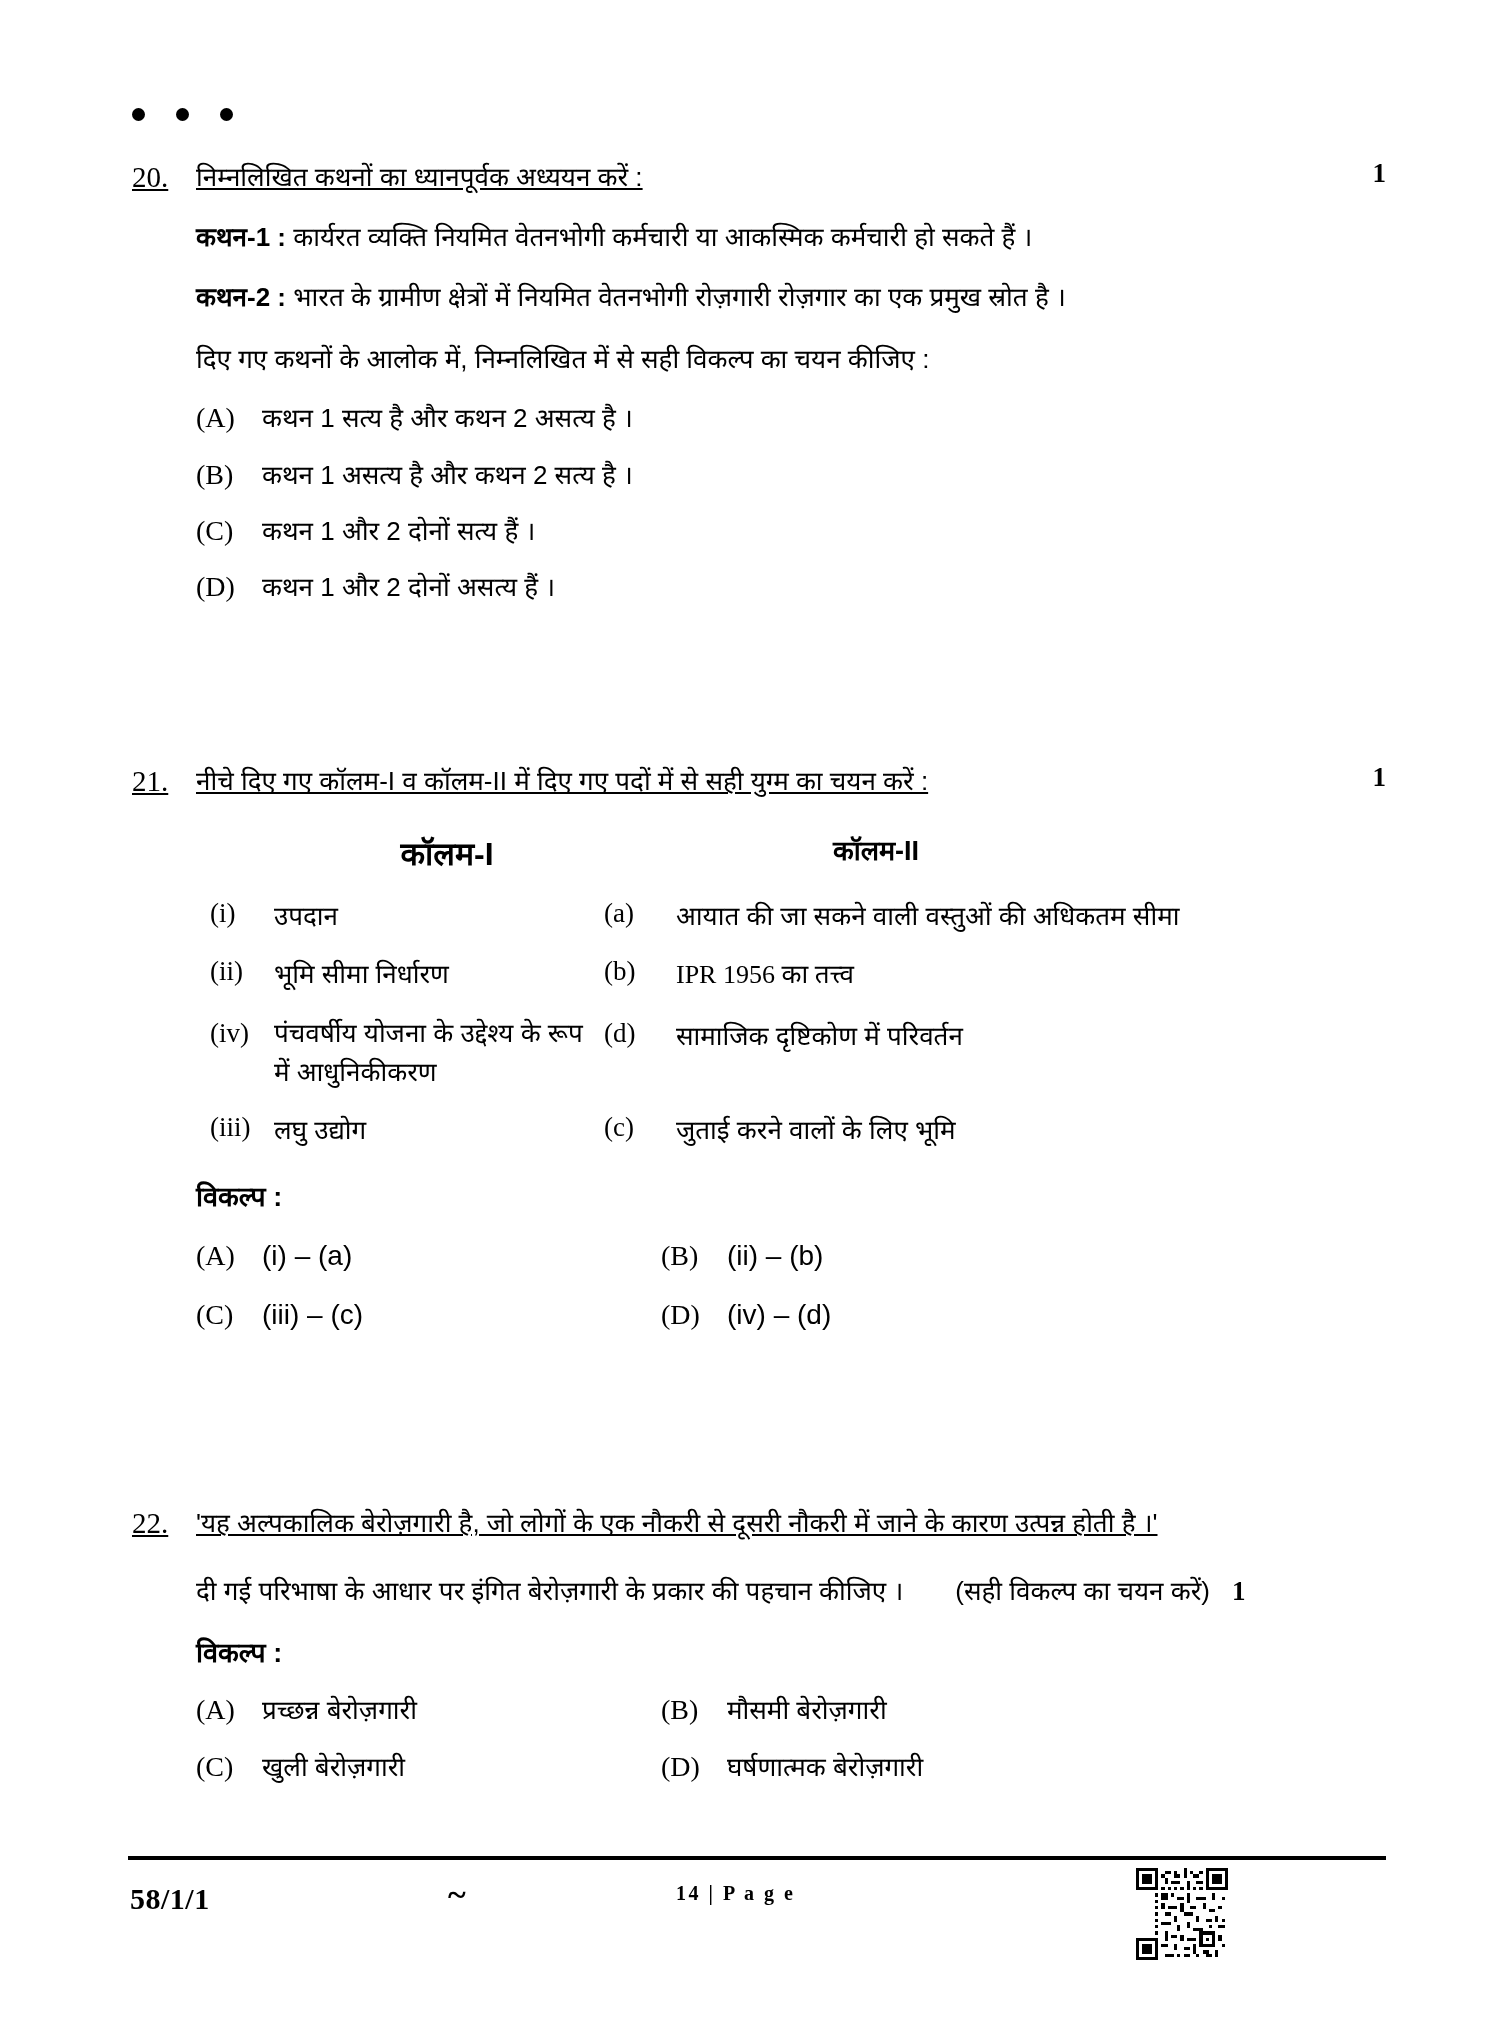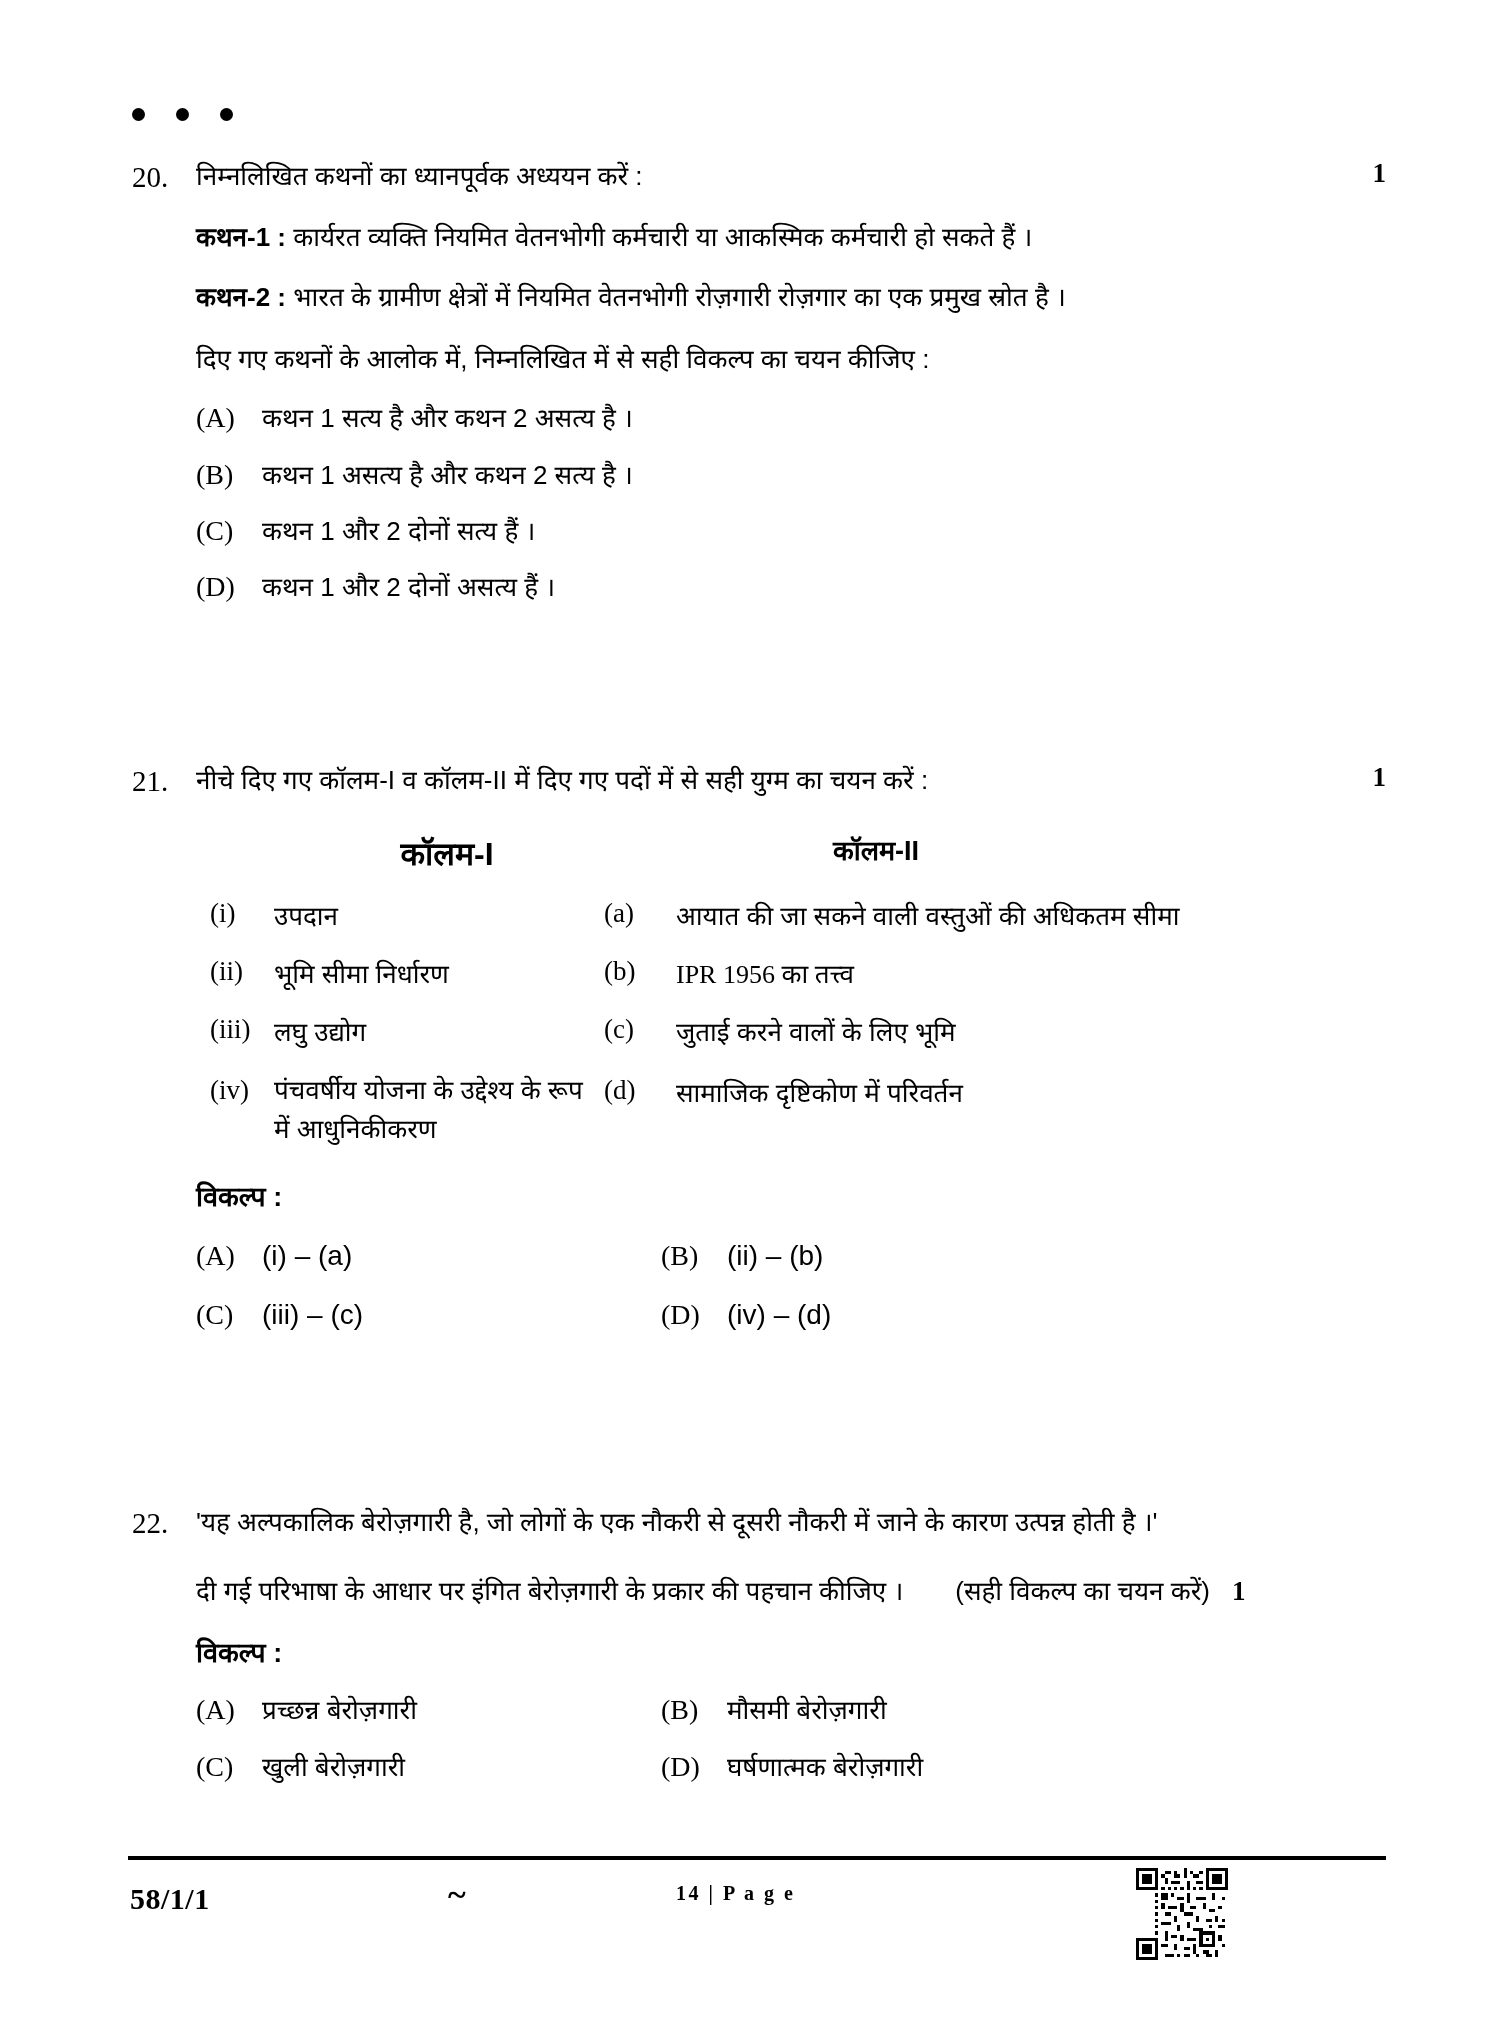--- a/index.html
+++ b/index.html
@@ -36,21 +36,22 @@
   }
 
   .q {
     position: absolute;
     left: 132px;
     width: 1240px;
   }
 
   .q-head {
     display: flex;
-    align-items: flex-start;
+    align-items: flex-end;
+    text-decoration: underline;
   }
   .q-num {
     width: 64px;
     flex: 0 0 64px;
     font-size: 29px;
     line-height: 1.35;
     font-family: "Liberation Serif", serif;
   }
   .q-text {
     flex: 1 1 auto;
@@ -324,32 +325,32 @@
         <div class="ma-val">आयात की जा सकने वाली वस्तुओं की अधिकतम सीमा</div>
       </div>
 
       <div class="match-row">
         <div class="mi-key">(ii)</div>
         <div class="mi-val">भूमि सीमा निर्धारण</div>
         <div class="ma-key">(b)</div>
         <div class="ma-val mono-en">IPR 1956 का तत्त्व</div>
       </div>
 
+      <div class="match-row row-iv">
+        <div class="mi-key" style="padding-top:4px;">(iv)</div>
+        <div class="mi-val">पंचवर्षीय योजना के उद्देश्य के रूप में आधुनिकीकरण</div>
+        <div class="ma-key" style="padding-top:4px;">(d)</div>
+        <div class="ma-val" style="padding-top:4px;">सामाजिक दृष्टिकोण में परिवर्तन</div>
+      </div>
+
       <div class="match-row">
         <div class="mi-key">(iii)</div>
         <div class="mi-val">लघु उद्योग</div>
         <div class="ma-key">(c)</div>
         <div class="ma-val">जुताई करने वालों के लिए भूमि</div>
-      </div>
-
-      <div class="match-row row-iv">
-        <div class="mi-key" style="padding-top:4px;">(iv)</div>
-        <div class="mi-val">पंचवर्षीय योजना के उद्देश्य के रूप में आधुनिकीकरण</div>
-        <div class="ma-key" style="padding-top:4px;">(d)</div>
-        <div class="ma-val" style="padding-top:4px;">सामाजिक दृष्टिकोण में परिवर्तन</div>
       </div>
     </div>
 
     <div class="sub-label">विकल्प :</div>
 
     <div class="opts two-col">
       <div class="opt-row">
         <div class="opt-line col">
           <div class="opt-key">(A)</div>
           <div class="opt-val roman">(i) – (a)</div>

